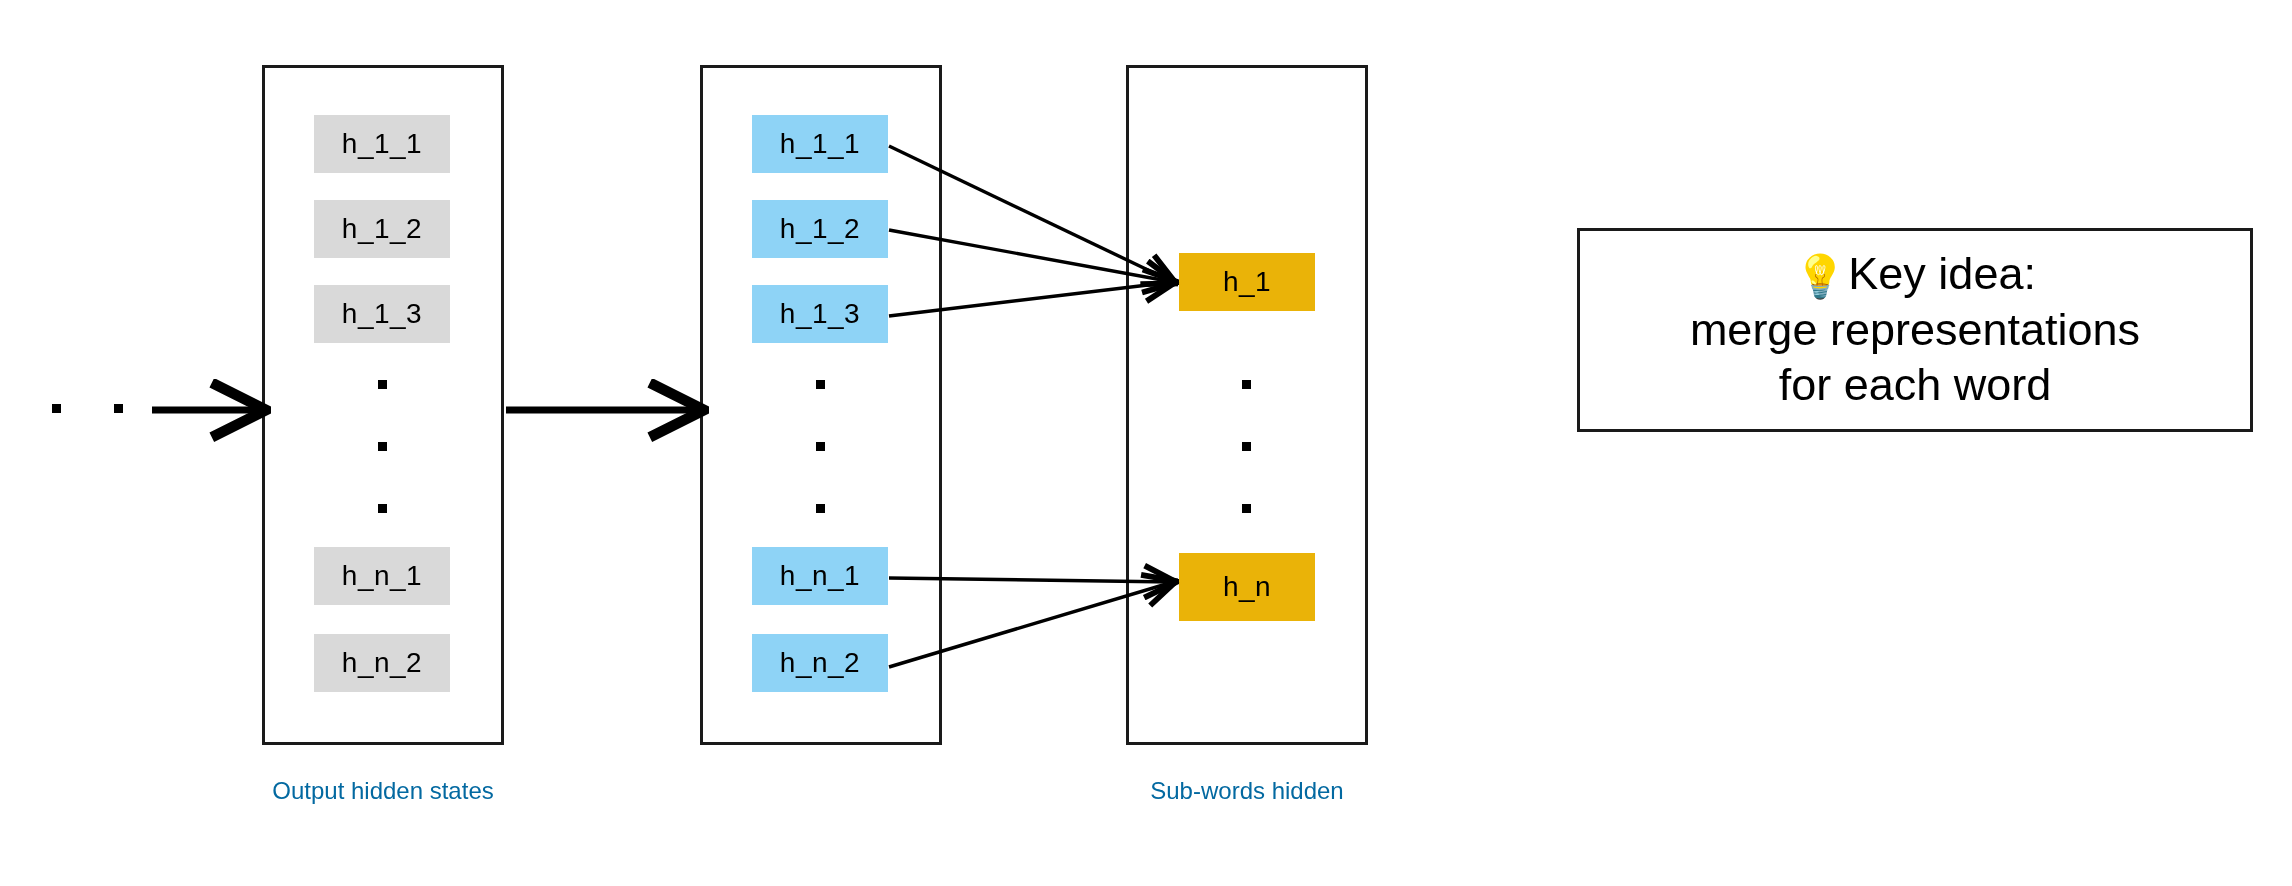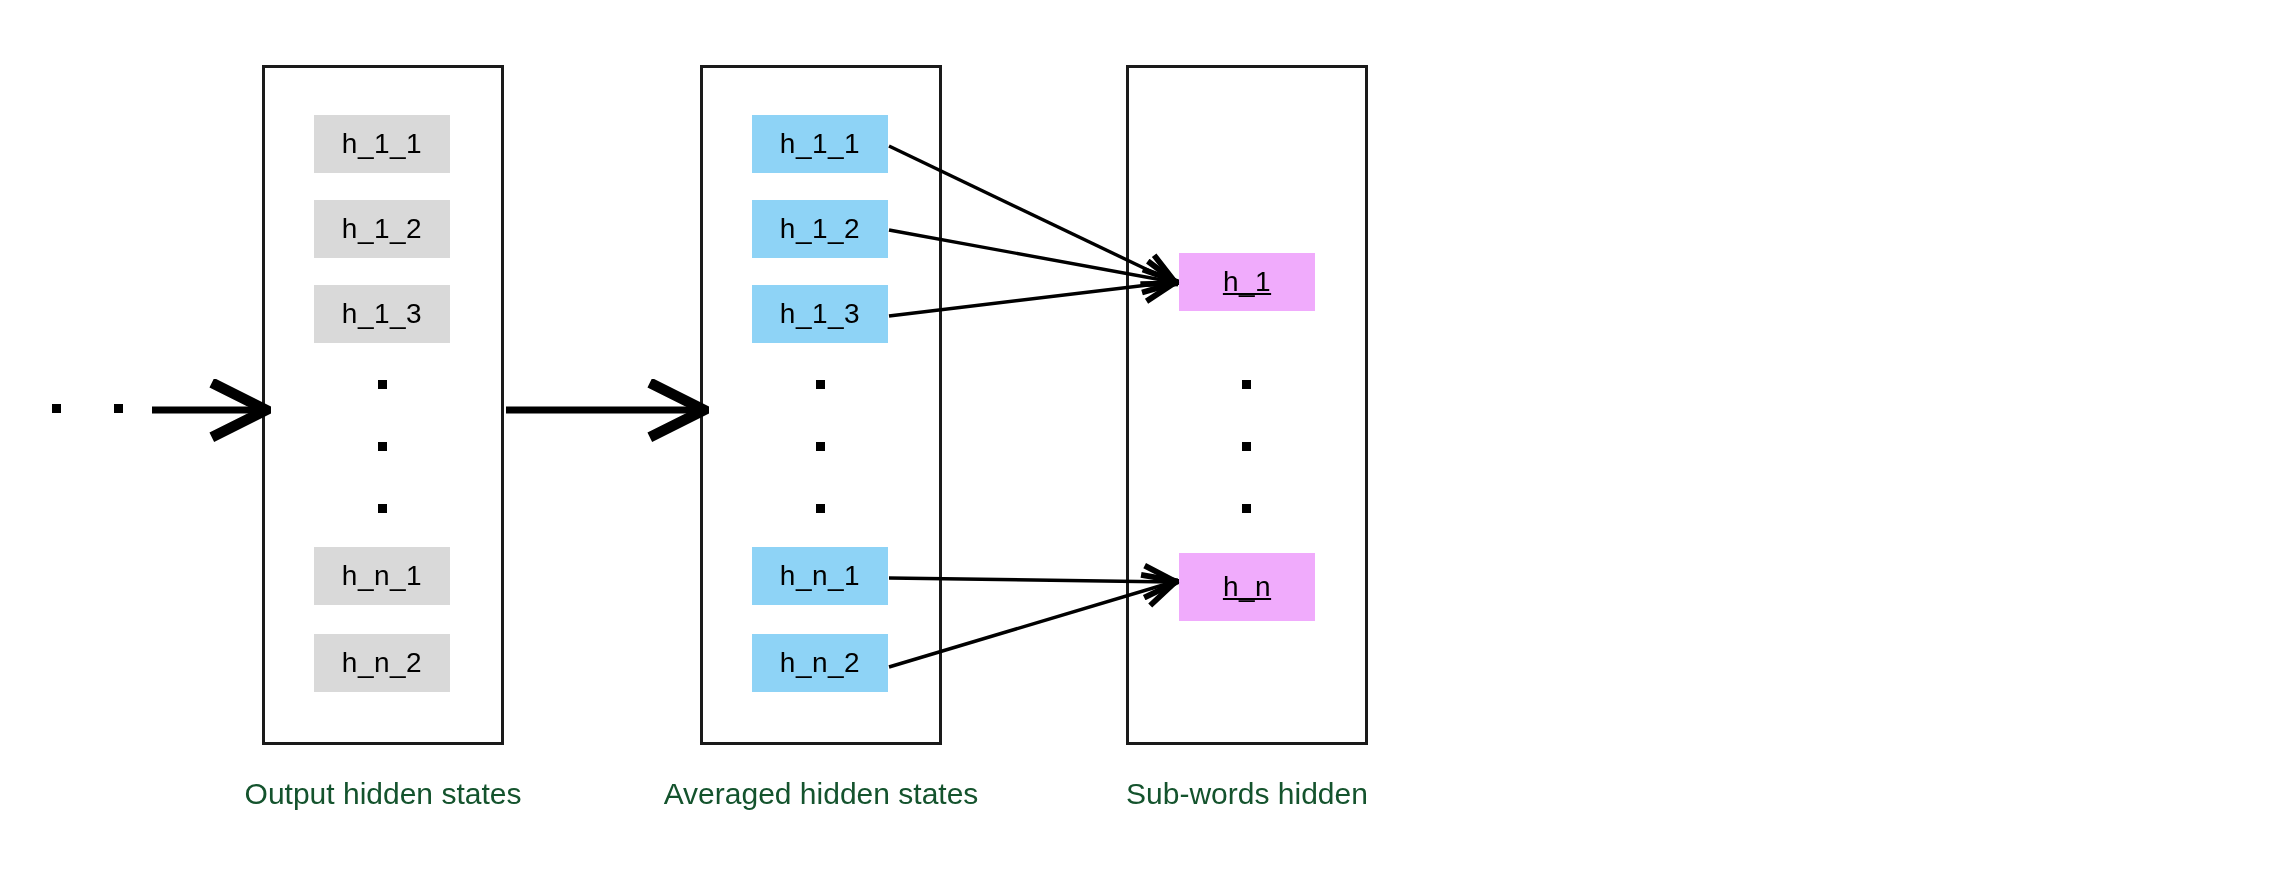--- a/index.html
+++ b/index.html
@@ -35,40 +35,40 @@
     justify-content: center;
     font-size: 28px;
     line-height: 1;
     letter-spacing: 0.5px;
     color: #000000;
     white-space: nowrap;
     font-family: "Liberation Sans", sans-serif;
   }
   .cell-gray   { background: #d9d9d9; }
   .cell-blue   { background: #8ed3f6; }
-  .cell-purple { background: #f0abfc; text-decoration: underline; }
+  .cell-purple { background: #eab308; }
 
   
   .dots-vertical,
   .dots-horizontal {
     position: absolute;
   }
   .dot {
     position: absolute;
     width: 9px;
     height: 9px;
     background: #000000;
   }
 
   
   .caption {
     position: absolute;
-    font-size: 30px;
+    font-size: 24px;
     line-height: 1;
-    color: #14532d;
+    color: #0369a1;
     white-space: nowrap;
     text-align: center;
     font-family: "Liberation Sans", sans-serif;
   }
 
   
   #arrow-layer {
     position: absolute;
     left: 0;
     top: 0;
@@ -142,21 +142,20 @@
 
   <div class="dots-vertical" style="left:816px; top:380px; width:12px; height:145px;">
     <span class="dot" style="left:0px; top:0px;"></span>
     <span class="dot" style="left:0px; top:62px;"></span>
     <span class="dot" style="left:0px; top:124px;"></span>
   </div>
 
   <div class="cell cell-blue" style="left:752px; top:547px; width:136px; height:58px;">h_n_1</div>
   <div class="cell cell-blue" style="left:752px; top:634px; width:136px; height:58px;">h_n_2</div>
 
-  <div class="caption" style="left:631px; top:779px; width:380px;">Averaged hidden states</div>
 
   <div class="column-frame" style="left:1126px; top:65px; width:242px; height:680px;"></div>
 
   <div class="cell cell-purple" style="left:1179px; top:253px; width:136px; height:58px;">h_1</div>
 
   <div class="dots-vertical" style="left:1242px; top:380px; width:12px; height:145px;">
     <span class="dot" style="left:0px; top:0px;"></span>
     <span class="dot" style="left:0px; top:62px;"></span>
     <span class="dot" style="left:0px; top:124px;"></span>
   </div>
@@ -194,14 +193,21 @@
     </g>
 
     <g>
       <line x1="889" y1="578" x2="1173" y2="582" stroke="#000000" stroke-width="3.4" marker-end="url(#head-thin)"></line>
     </g>
     <g>
       <line x1="889" y1="667" x2="1173" y2="582" stroke="#000000" stroke-width="3.4" marker-end="url(#head-thin)"></line>
     </g>
   </svg>
 
+  <div id="key-idea-box">
+    <div class="key-line">
+      <span class="bulb">💡</span><span>Key idea:</span>
+    </div>
+    <div class="key-line">merge representations</div>
+    <div class="key-line">for each word</div>
+  </div>
 
 </div>
 
 </body></html>

